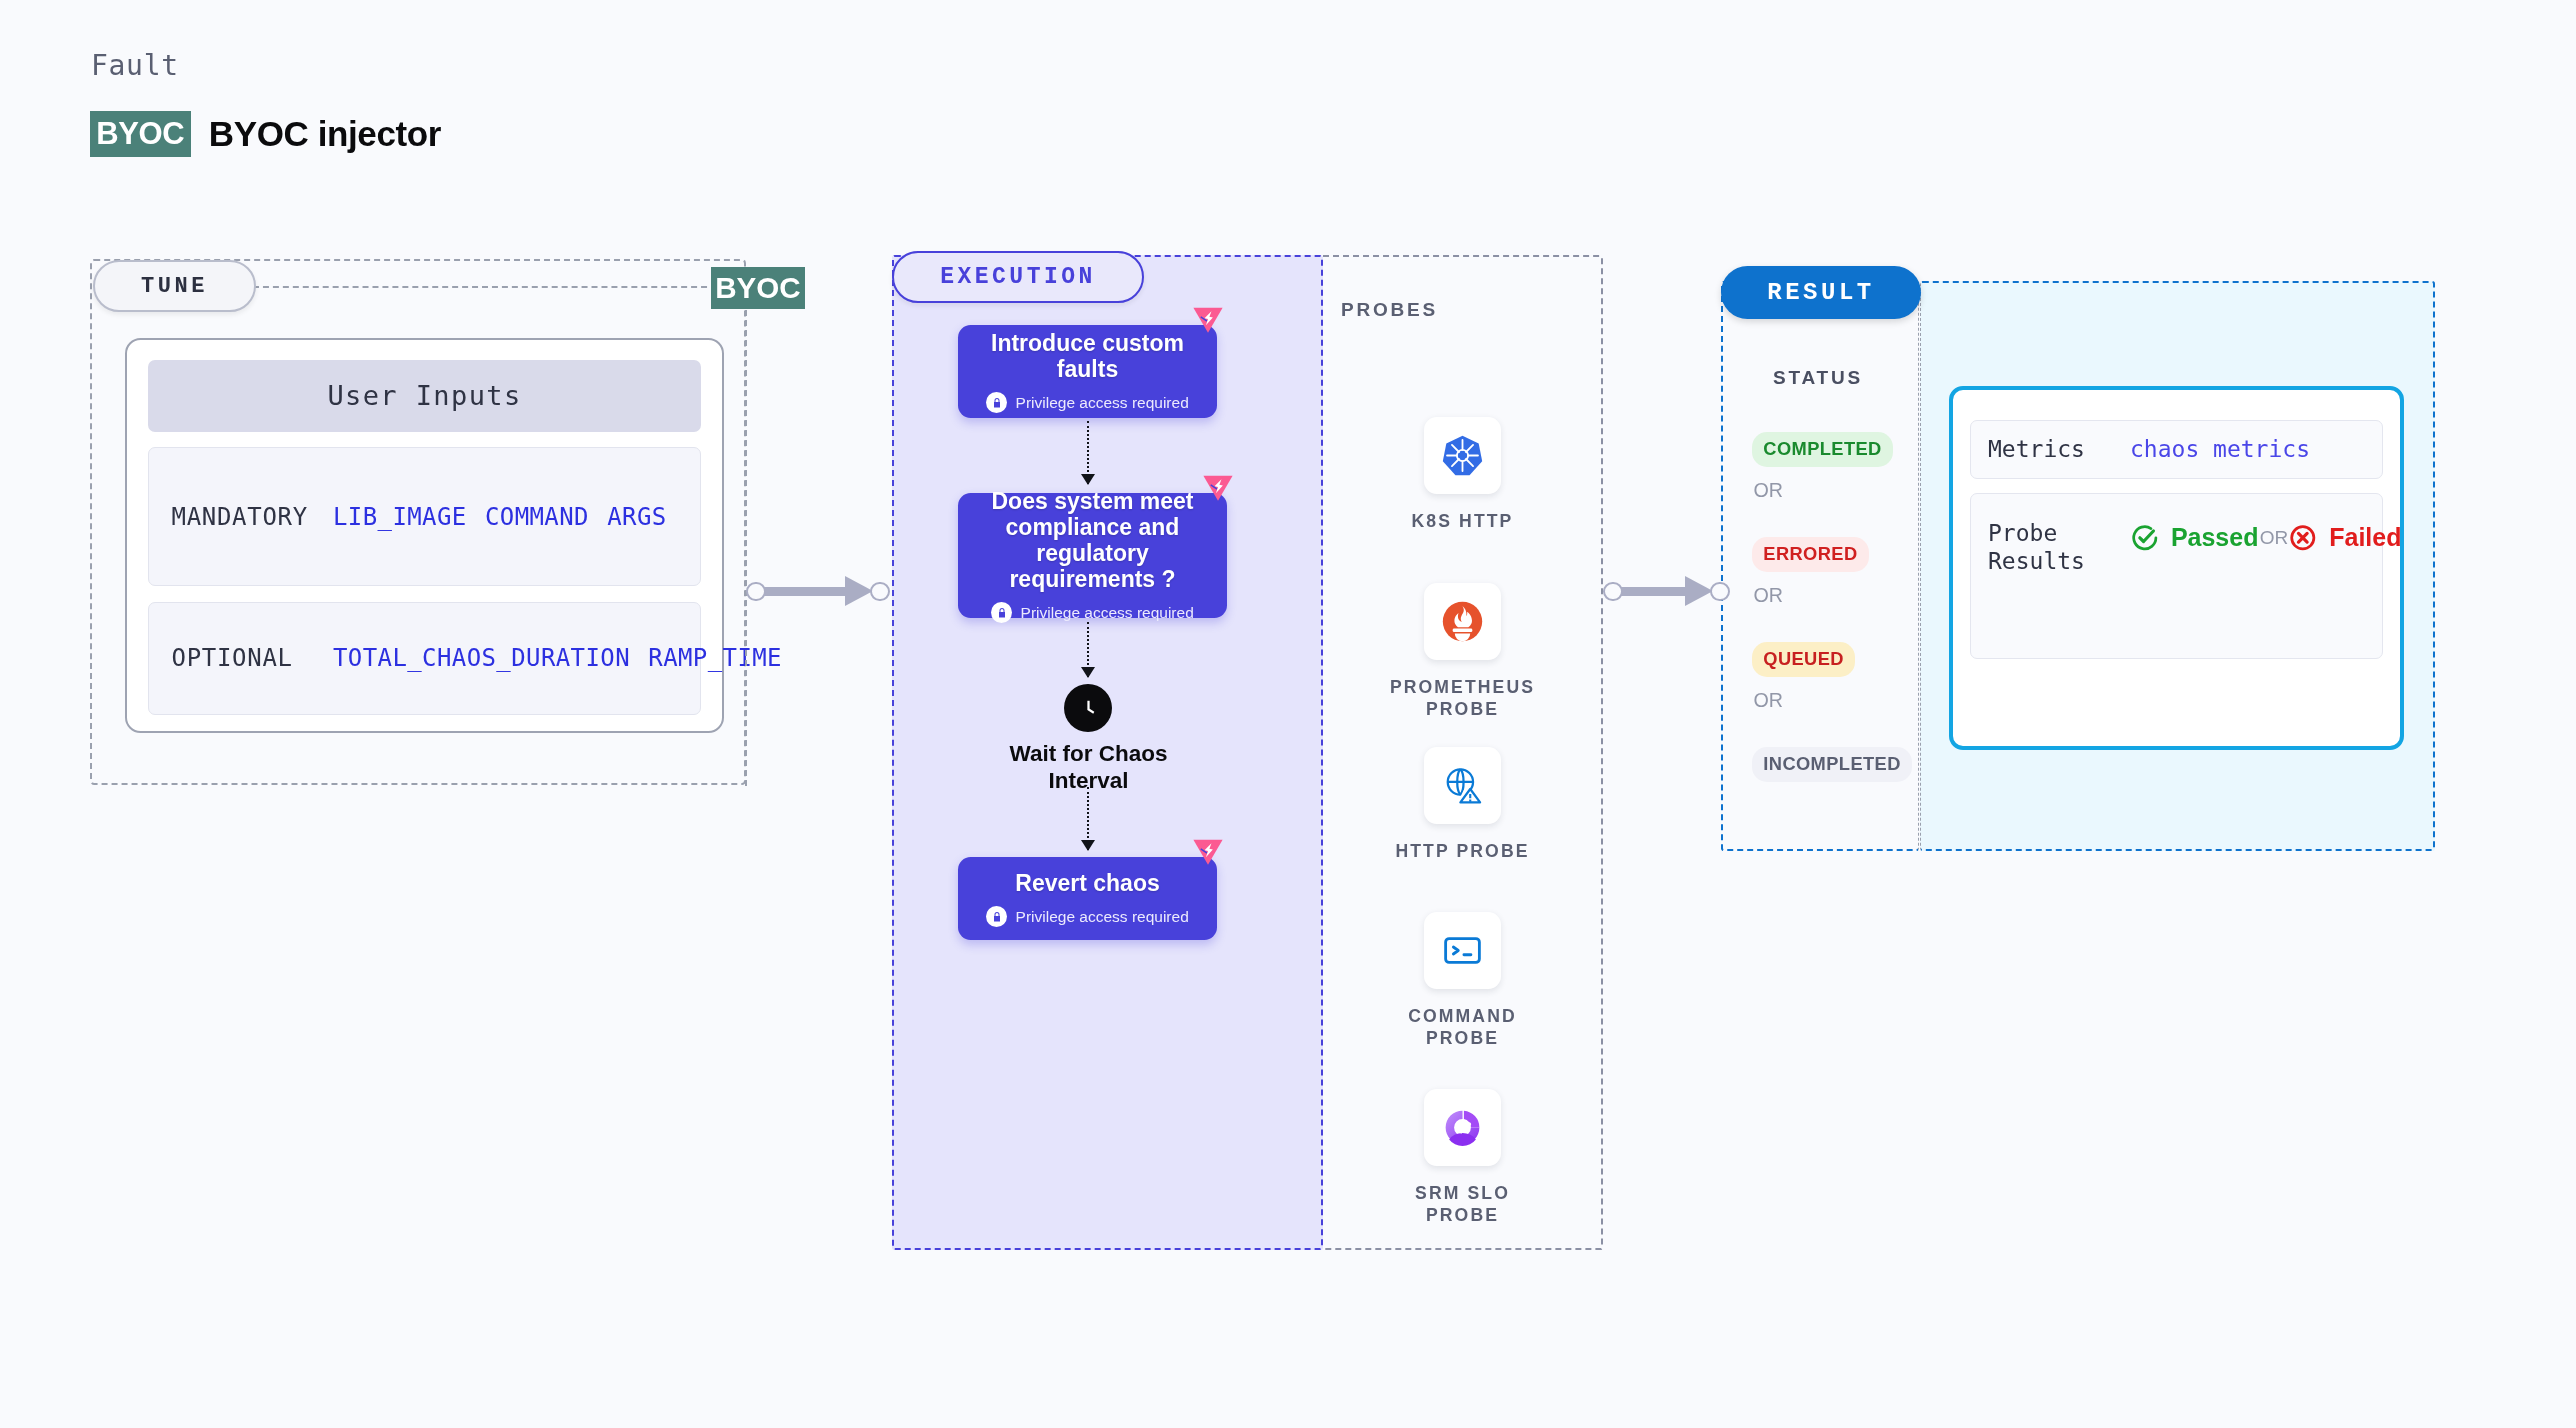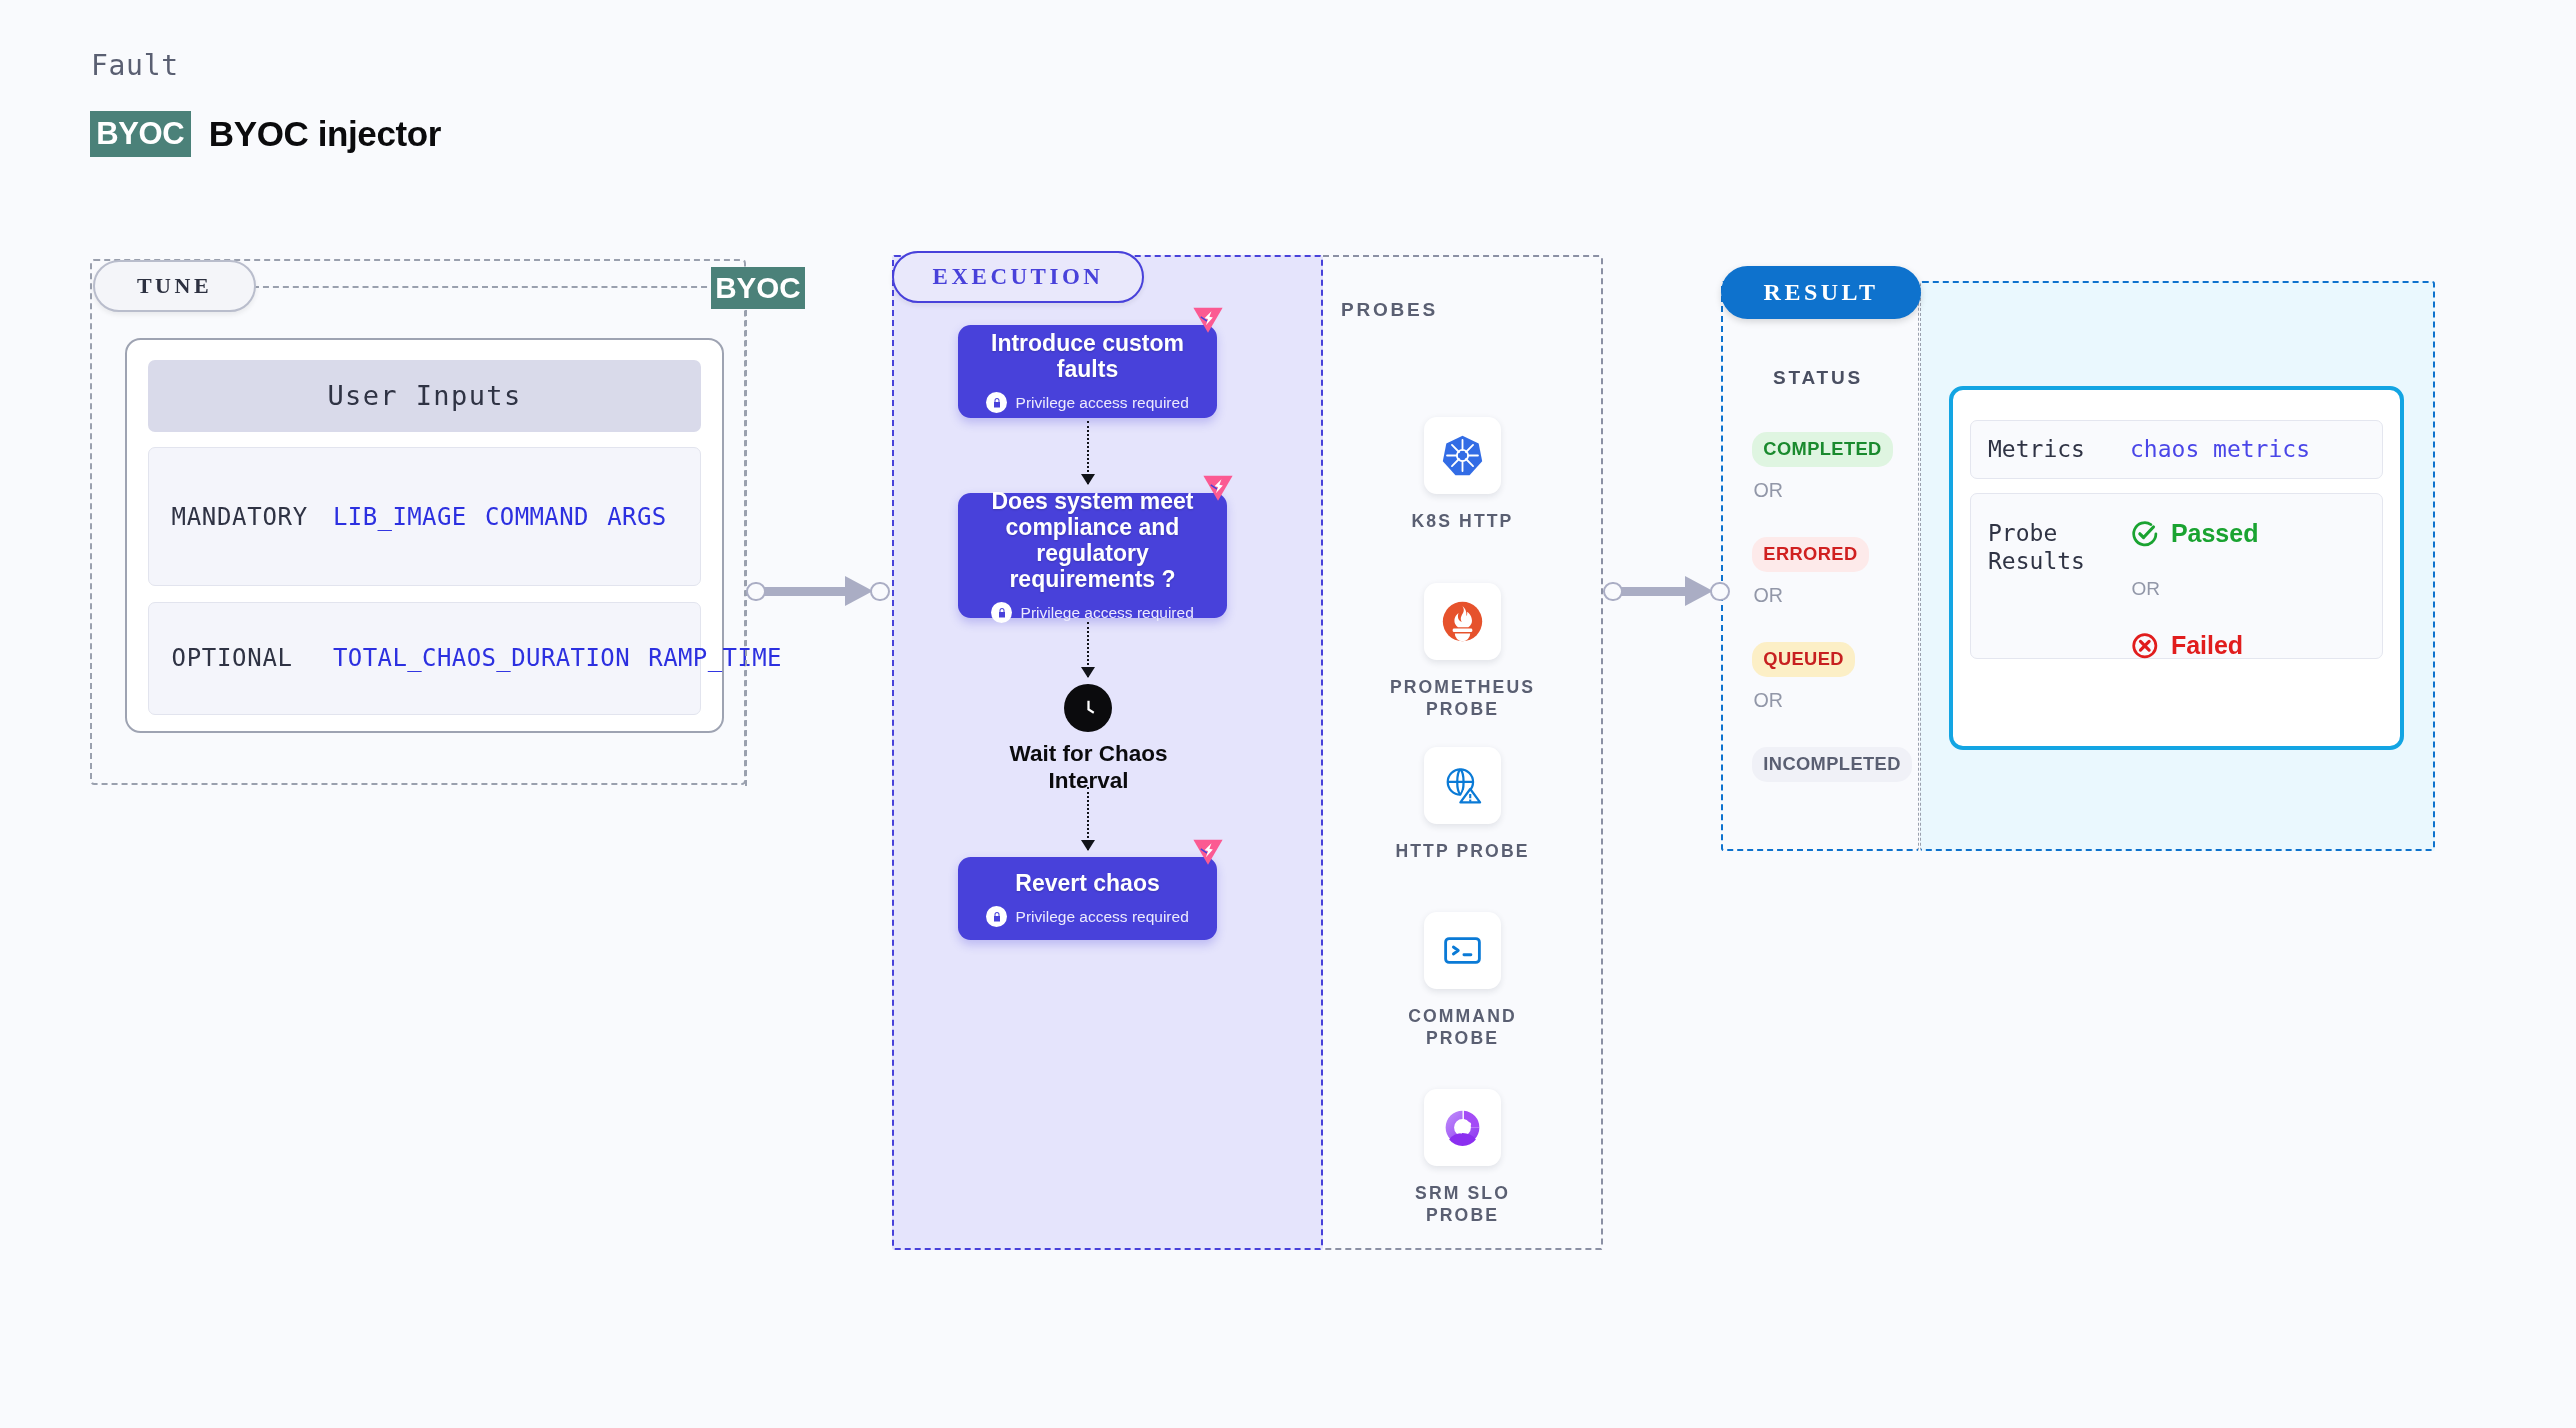--- a/index.html
+++ b/index.html
@@ -22,21 +22,21 @@
     background: #4b8179; color: #ffffff;
     font-family: "Liberation Sans", sans-serif; font-weight: 700;
     font-size: 31px; line-height: 1; padding: 7px 6.3px 7.7px 6.3px;
     letter-spacing: -0.4px;
   }
   .hdr-title { font-size: 35px; font-weight: 700; color: #0b0b0d; letter-spacing: -0.4px; }
 
   
   .pill {
     position: absolute; display: flex; align-items: center; justify-content: center;
-    font-family: Liberation Serif, serif; font-weight: 700;
+    font-family: Liberation Mono, monospace; font-weight: 700;
     letter-spacing: 3.5px; border-radius: 703px; z-index: 30;
   }
   .pill-tune {
     left: 93px; top: 260px; width: 163px; height: 52px;
     background: #f4f5f9; border: 2.1px solid #b9bdcc; color: #2c3040;
     font-size: 22px; box-shadow: 0 2.8px 5.6px rgba(0,0,0,.07);
   }
   .pill-exec {
     left: 892px; top: 251px; width: 252px; height: 52px;
     background: #e9e8fb; border: 2.8px solid #4841da; color: #4841da;
@@ -216,21 +216,21 @@
   .out-row-label {
     width: 159px; flex: none; padding-left: 17px;
     font-family: "DejaVu Sans Mono", monospace; font-size: 23px;
     color: #2f3344; line-height: 1.25;
   }
   .out-metric-val {
     font-family: "DejaVu Sans Mono", monospace; font-size: 23px; color: #4a46e8;
   }
   .row-metrics { height: 59px; }
   .row-probes { height: 166px; align-items: flex-start; padding-top: 25px; }
-  .probe-res { display: flex; flex-direction: column; gap: 22px; }
+  .probe-res { display: flex; flex-direction: row; }
   .pres-line { display: flex; align-items: center; gap: 11.3px; }
   .pres-line svg { width: 29.6px; height: 29.6px; display: block; flex: none; }
   .pres-pass { font-size: 25px; font-weight: 700; color: #1aa331; }
   .pres-fail { font-size: 25px; font-weight: 700; color: #e11d1d; }
   .pres-or { font-size: 19px; color: #9297a8; margin: 8.4px 0 8.4px 1.4px; }
 
   
   .conn { position: absolute; height: 31px; z-index: 20; }
   .conn .bar {
     position: absolute; left: 9.9px; top: 11.3px; height: 8.4px;

